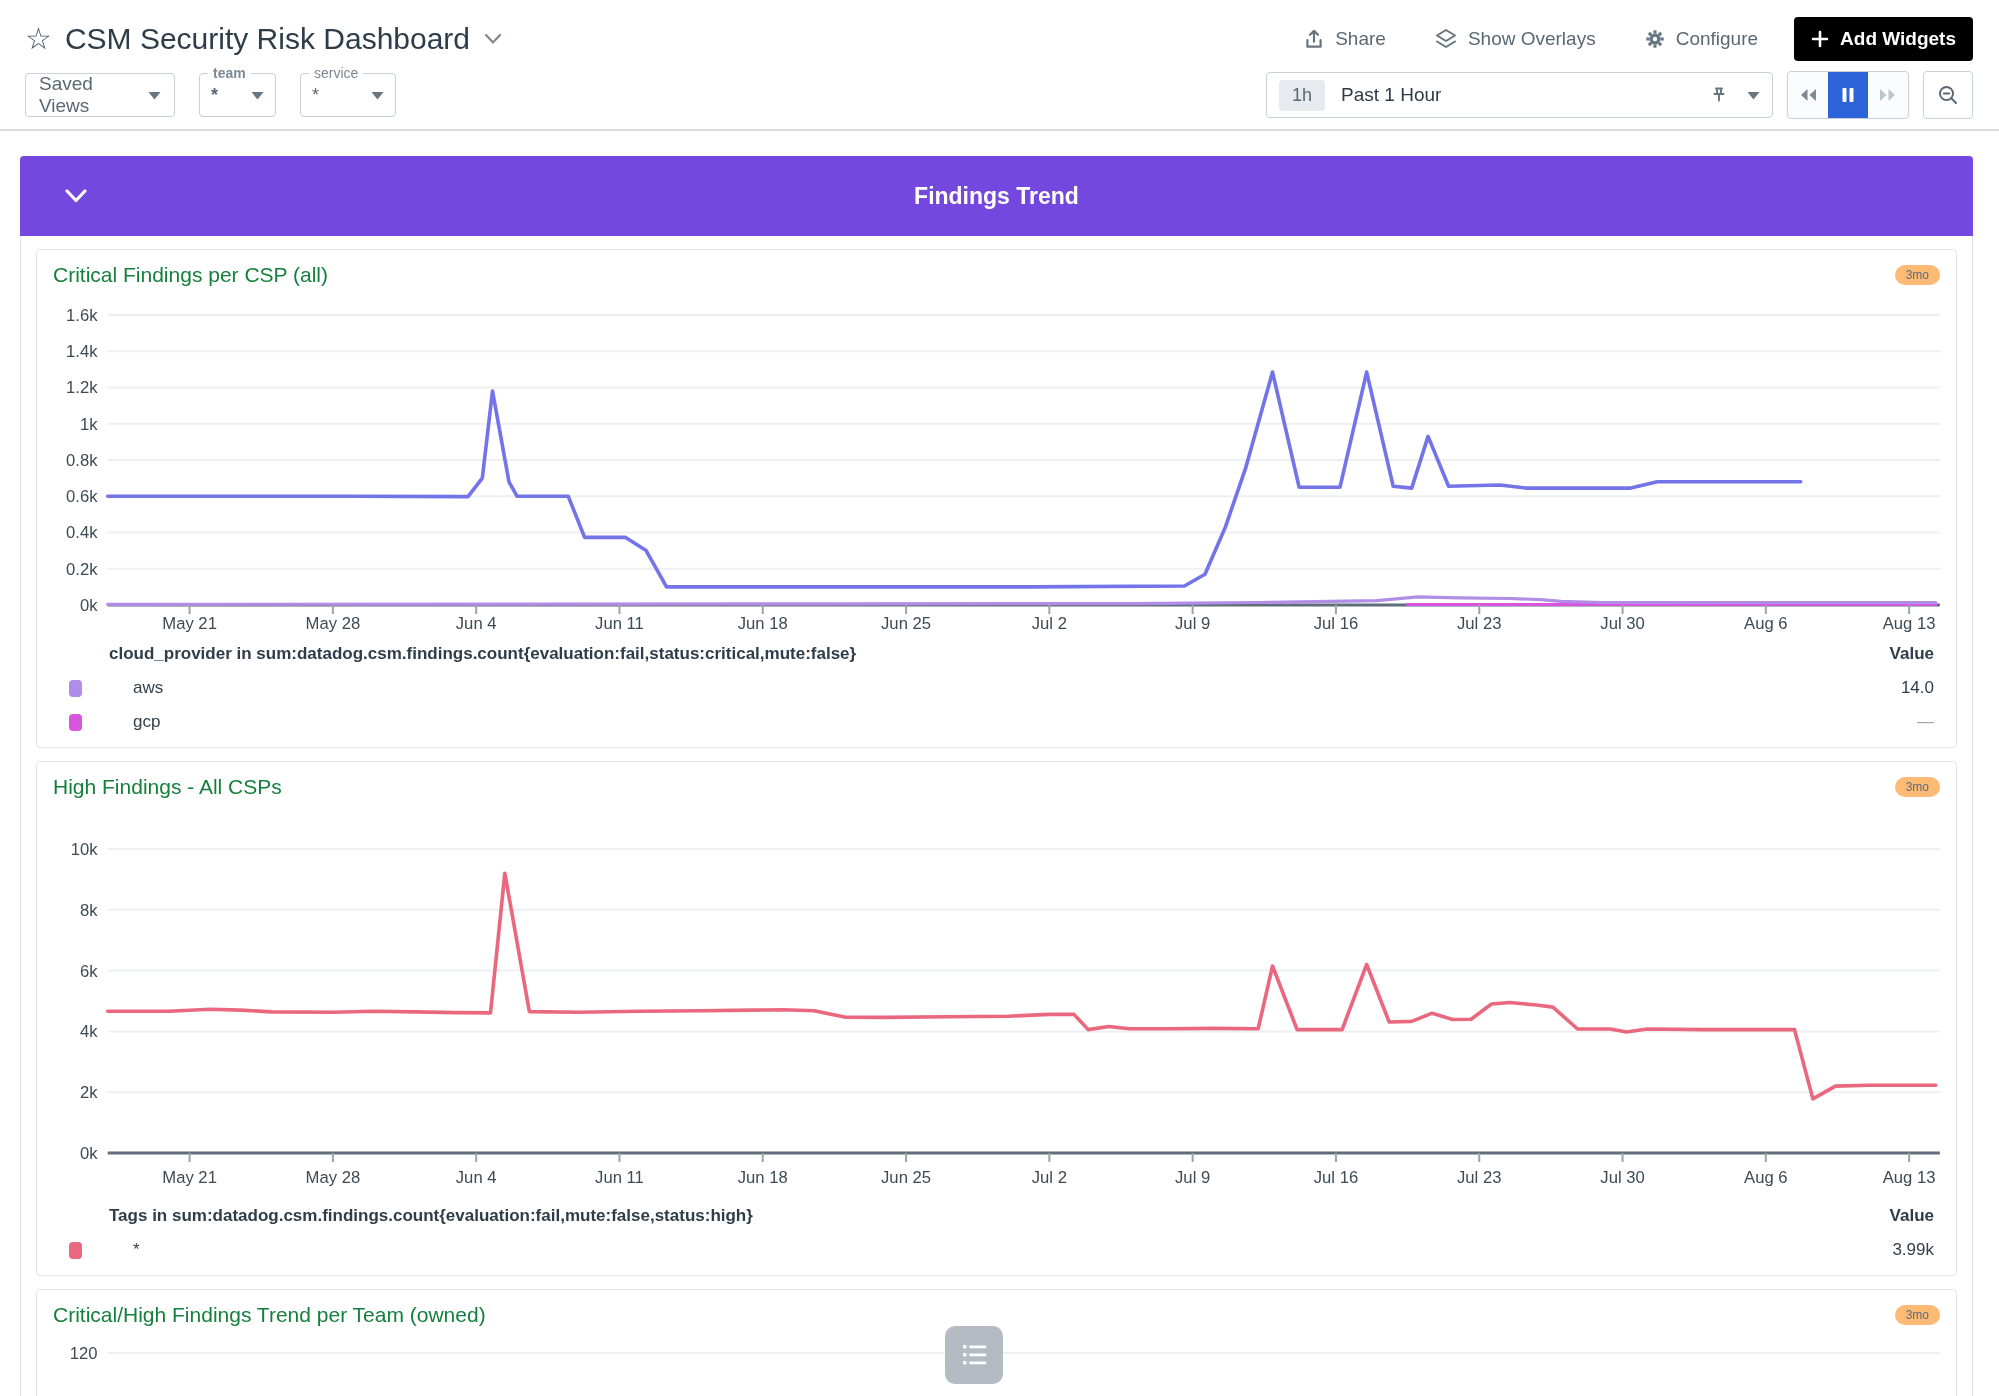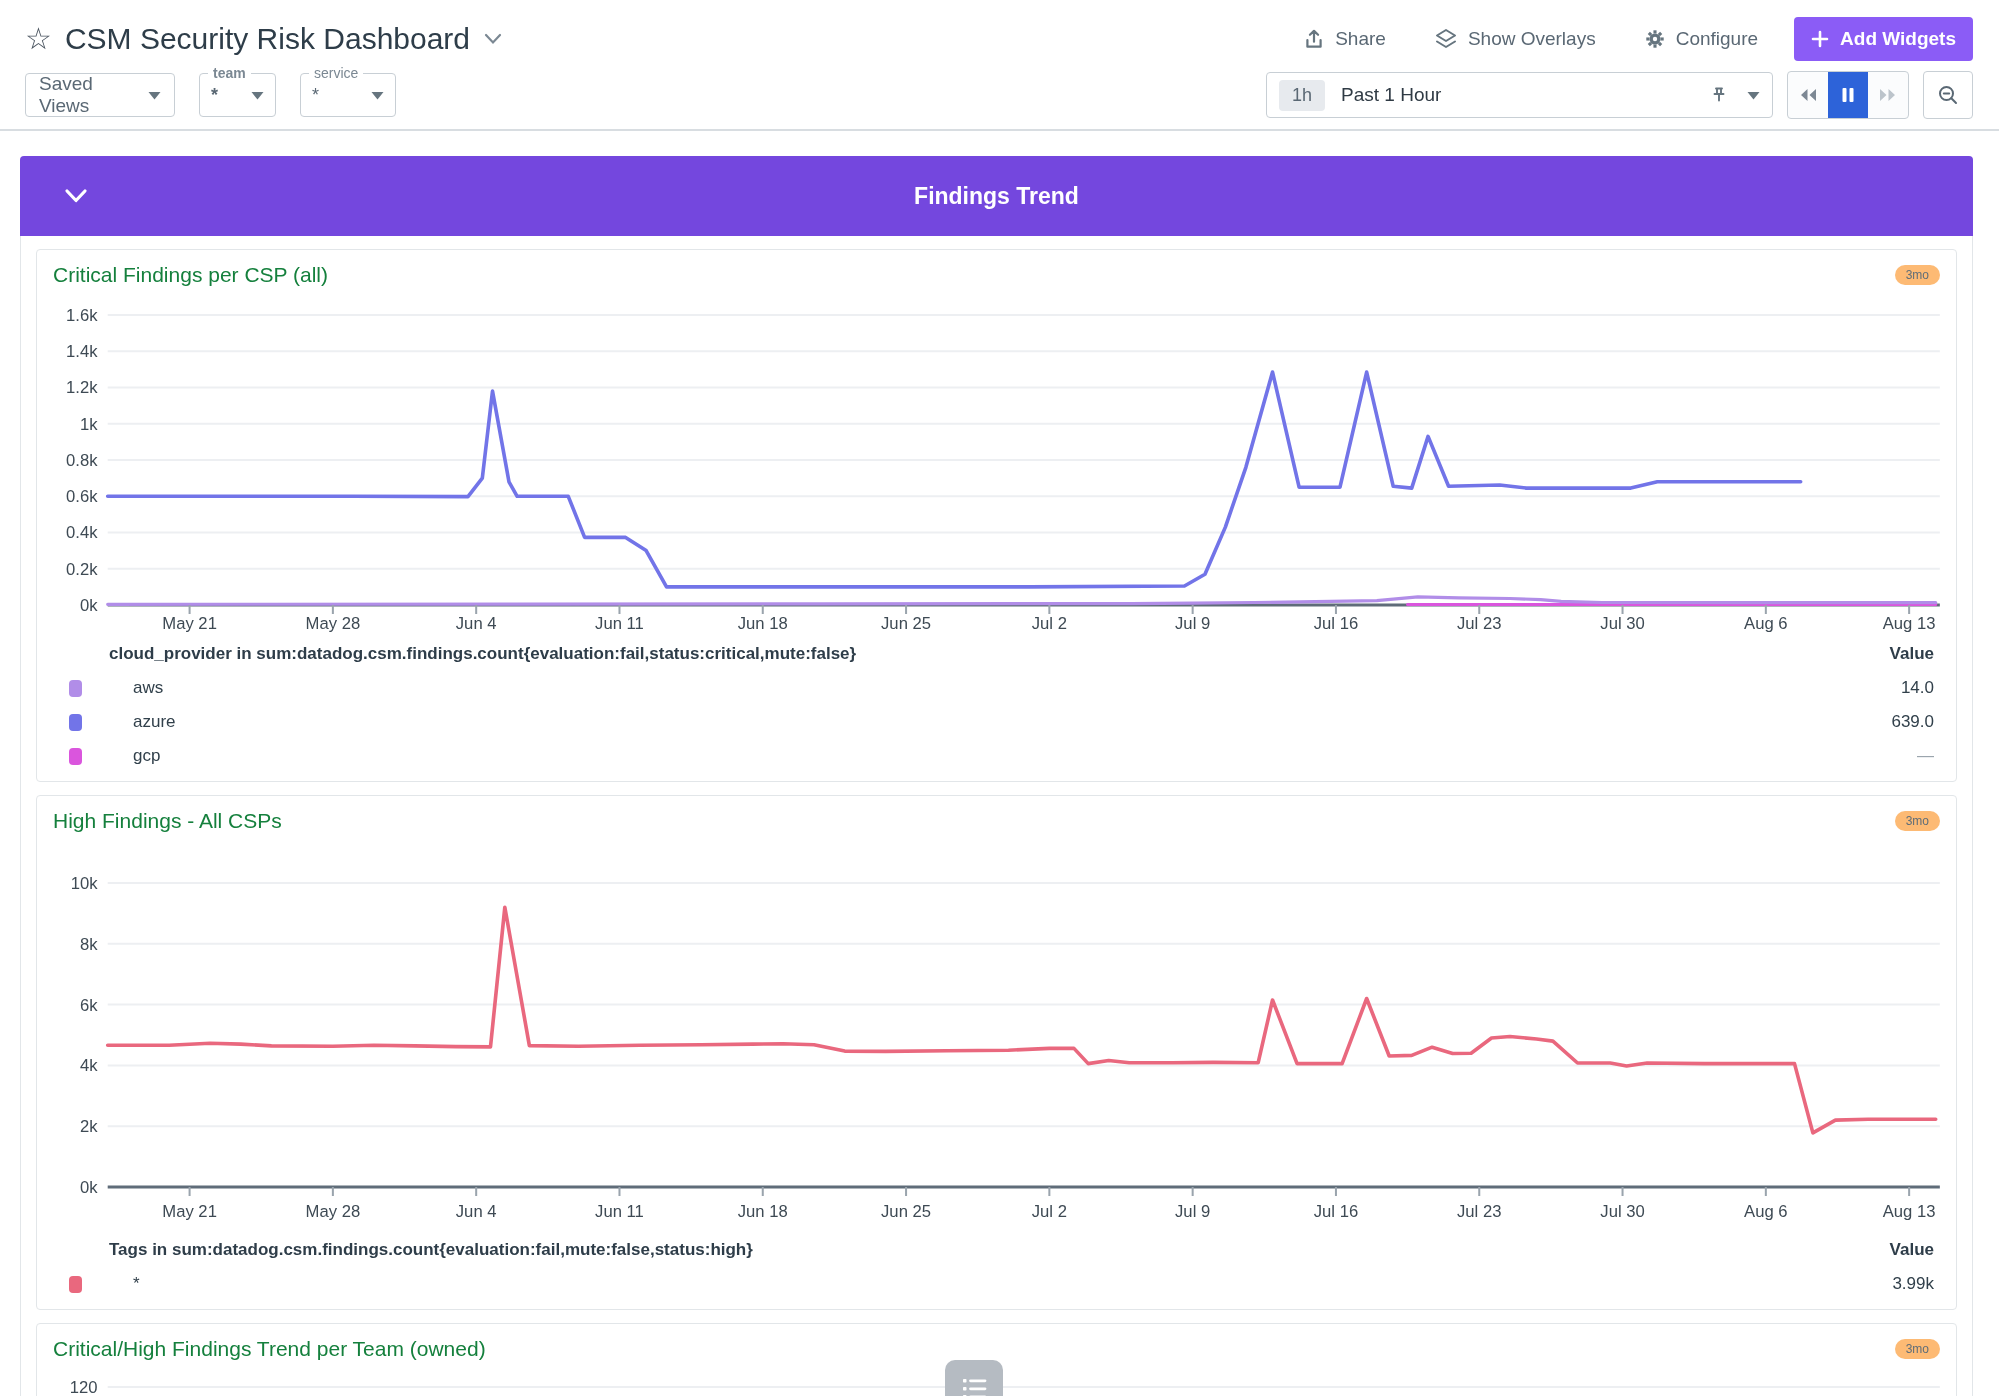--- a/index.html
+++ b/index.html
@@ -7,21 +7,21 @@
        font-family:"Liberation Sans",sans-serif;color:#2e3d49;}
   svg{display:block;}
   
   .topbar{height:131px;padding:0 26px 0 25px;border-bottom:2px solid #d8dde1;box-sizing:border-box;background:#fff;}
   .row1{display:flex;align-items:center;padding-top:16px;height:46px;}
   .star{font-size:30px;color:#4b5560;margin-right:13px;line-height:1;}
   .db-title{font-size:30px;color:#2e3d49;}
   .title-caret{margin-left:14px;}
   .row1-right{margin-left:auto;display:flex;align-items:center;}
   .action-btn{display:flex;align-items:center;gap:10px;color:#5a6874;font-size:19px;margin-left:48px;cursor:pointer;}
-  .add-widgets{background:#8b5cf6;color:#fff;border:none;border-radius:4px;padding:0 17px;height:44px;
+  .add-widgets{background:#000000;color:#fff;border:none;border-radius:4px;padding:0 17px;height:44px;
                display:flex;align-items:center;gap:11px;font-size:19px;font-weight:700;margin-left:36px;cursor:pointer;
                font-family:"Liberation Sans",sans-serif;}
   .row2{display:flex;align-items:center;margin-top:9px;}
   .saved-views{width:150px;height:44px;border:1px solid #c8cfd5;border-radius:4px;display:flex;align-items:center;
                padding:17px 13px;color:#5a6874;font-size:19px;box-sizing:border-box;background:#fff;cursor:pointer;}
   .sv-caret{margin-left:auto;}
   .tvar{position:relative;height:44px;border:1px solid #c8cfd5;border-radius:4px;display:flex;align-items:center;
         padding:0 11px;margin-left:24px;box-sizing:border-box;background:#fff;cursor:pointer;}
   .tvar-label{position:absolute;top:-9px;left:8px;background:#fff;padding:0 5px;font-size:14px;color:#7b8893;}
   .tvar-value{color:#5a6874;font-size:18px;}
@@ -266,25 +266,20 @@
           <div class="lg-head">
             <span>cloud_provider in sum:datadog.csm.findings.count{evaluation:fail,status:critical,mute:false}</span>
             <span class="lg-value-h">Value</span>
           </div>
           <div class="lg-row">
             <span class="lg-swatch" style="background: rgb(177, 141, 232);"></span>
             <span>aws</span>
             <span class="lg-value">14.0</span>
           </div>
           <div class="lg-row">
-            <span class="lg-swatch" style="background: rgb(114, 116, 232);"></span>
-            <span>azure</span>
-            <span class="lg-value">639.0</span>
-          </div>
-          <div class="lg-row">
             <span class="lg-swatch" style="background: rgb(218, 85, 221);"></span>
             <span>gcp</span>
             <span class="lg-value muted">—</span>
           </div>
         </div>
     </div>
 
     <div class="widget">
       <div class="w-head">
         <span class="w-title">High Findings - All CSPs</span>

